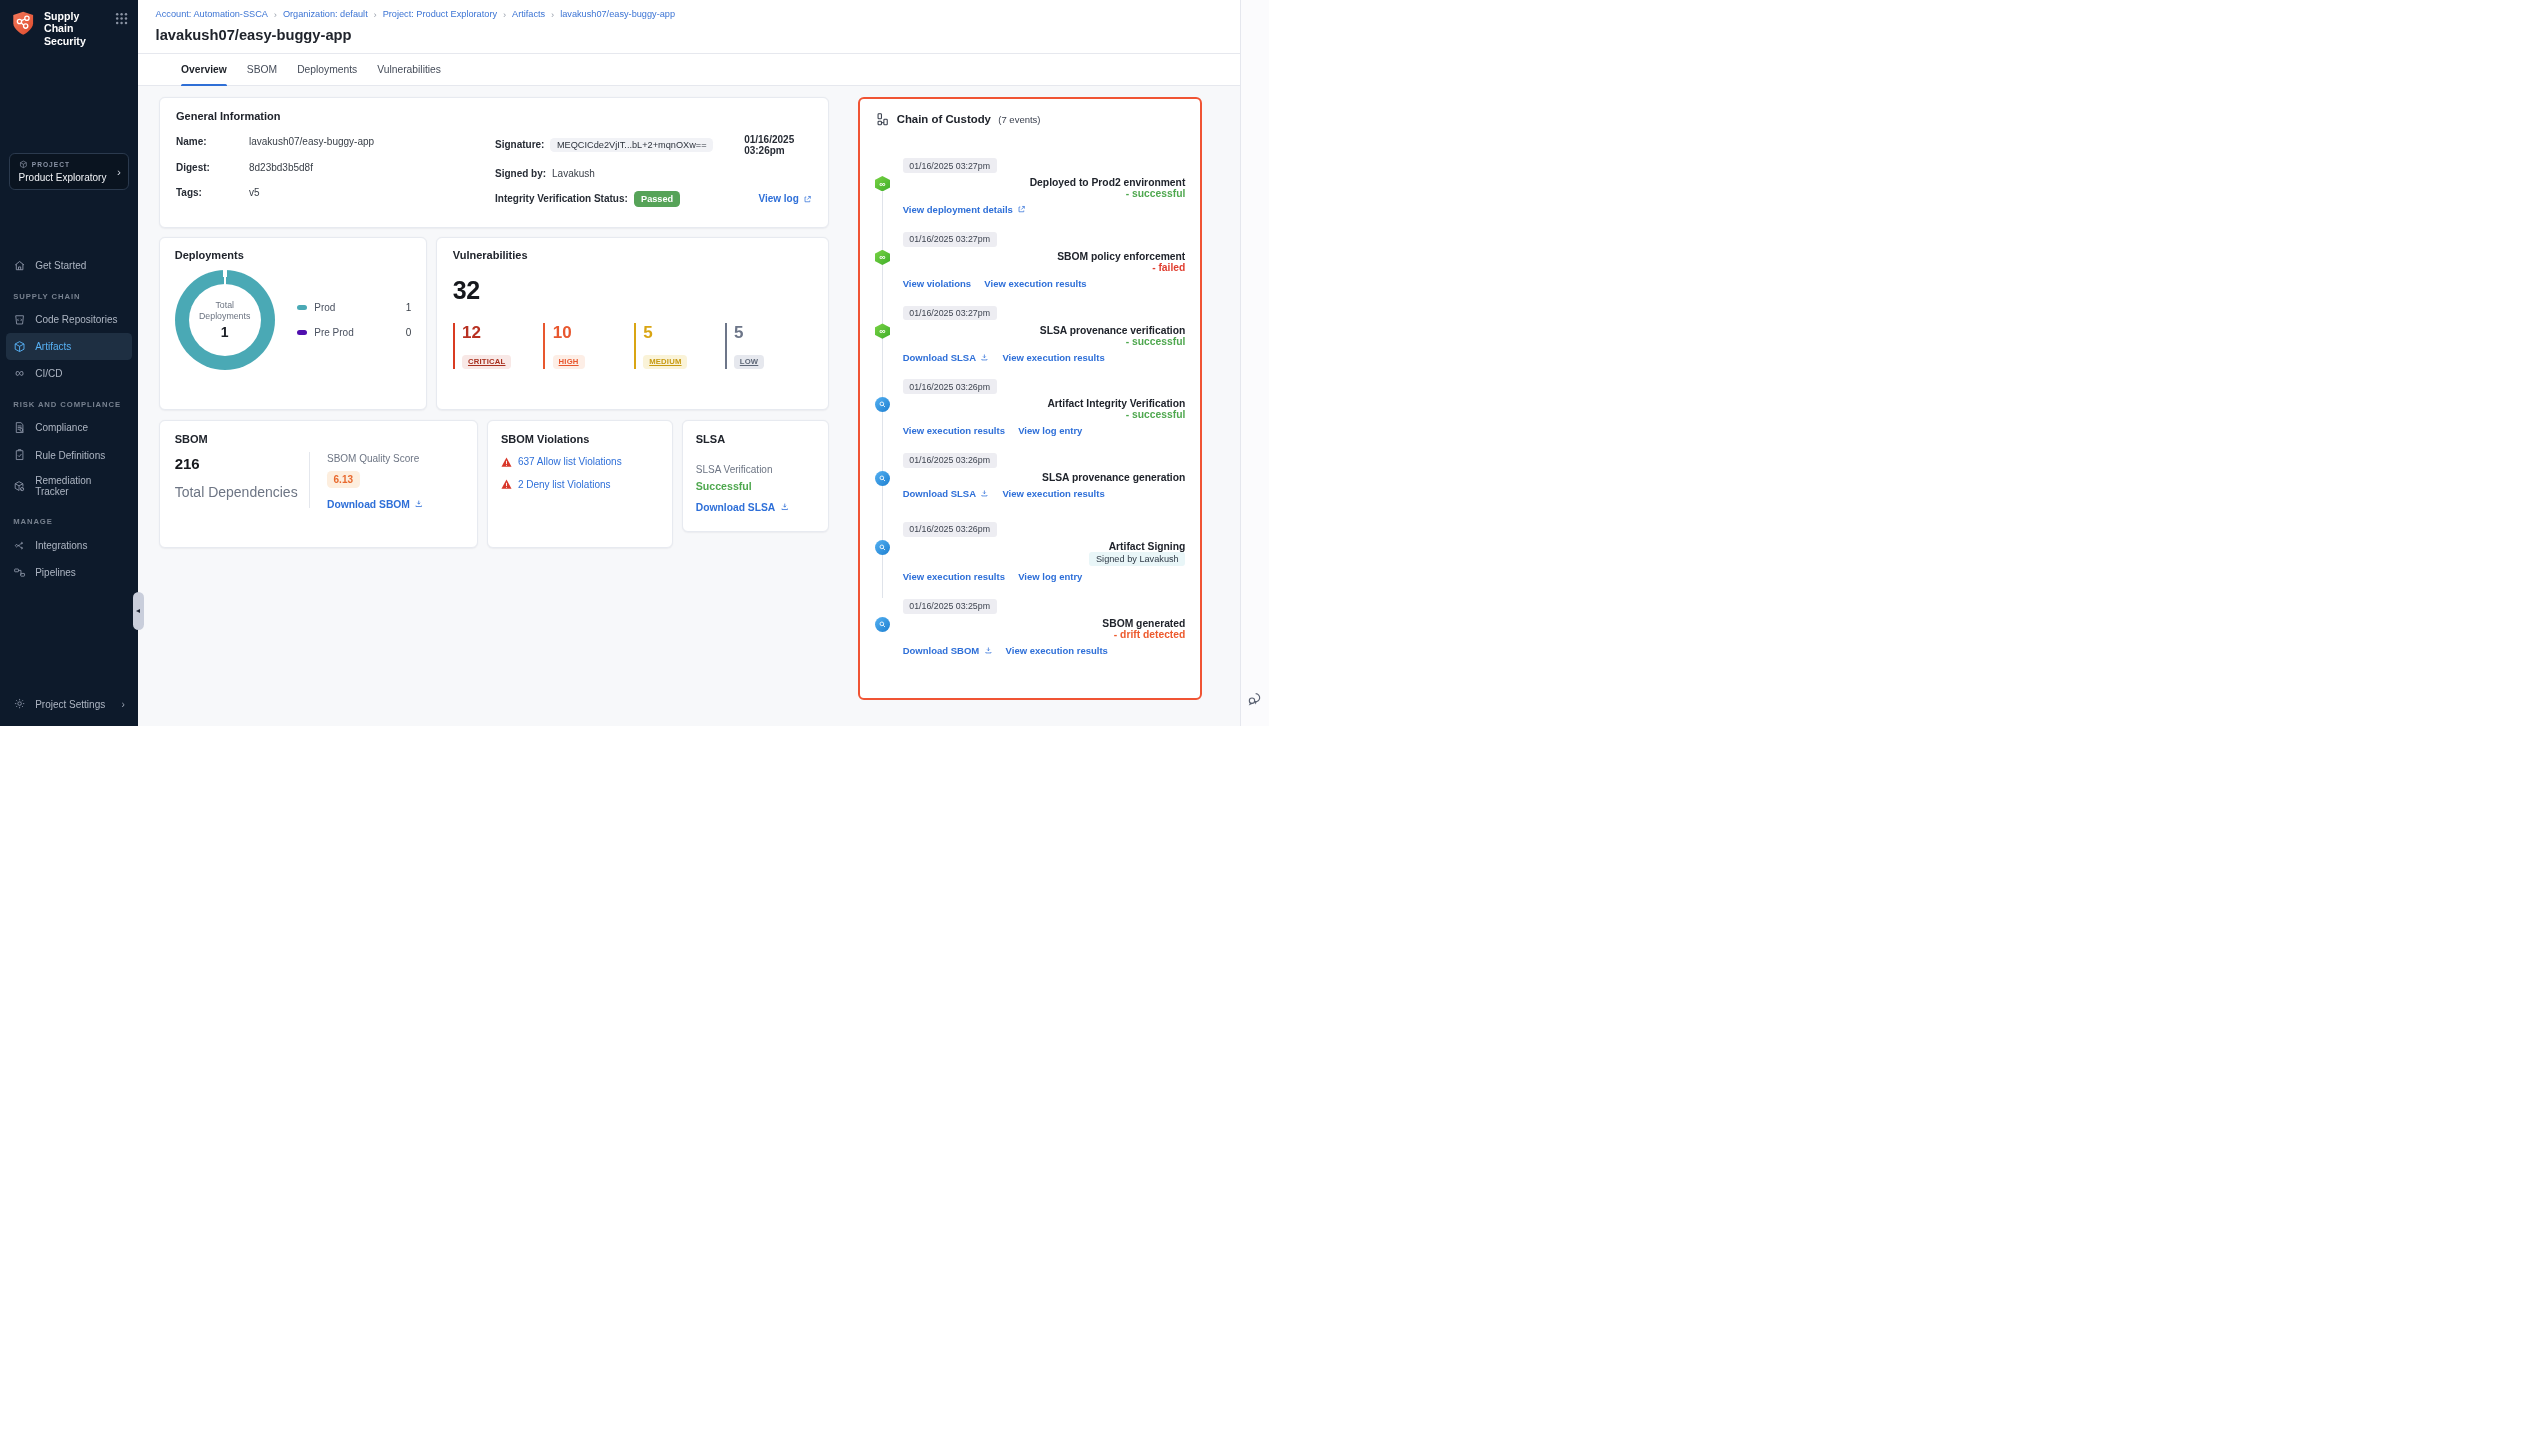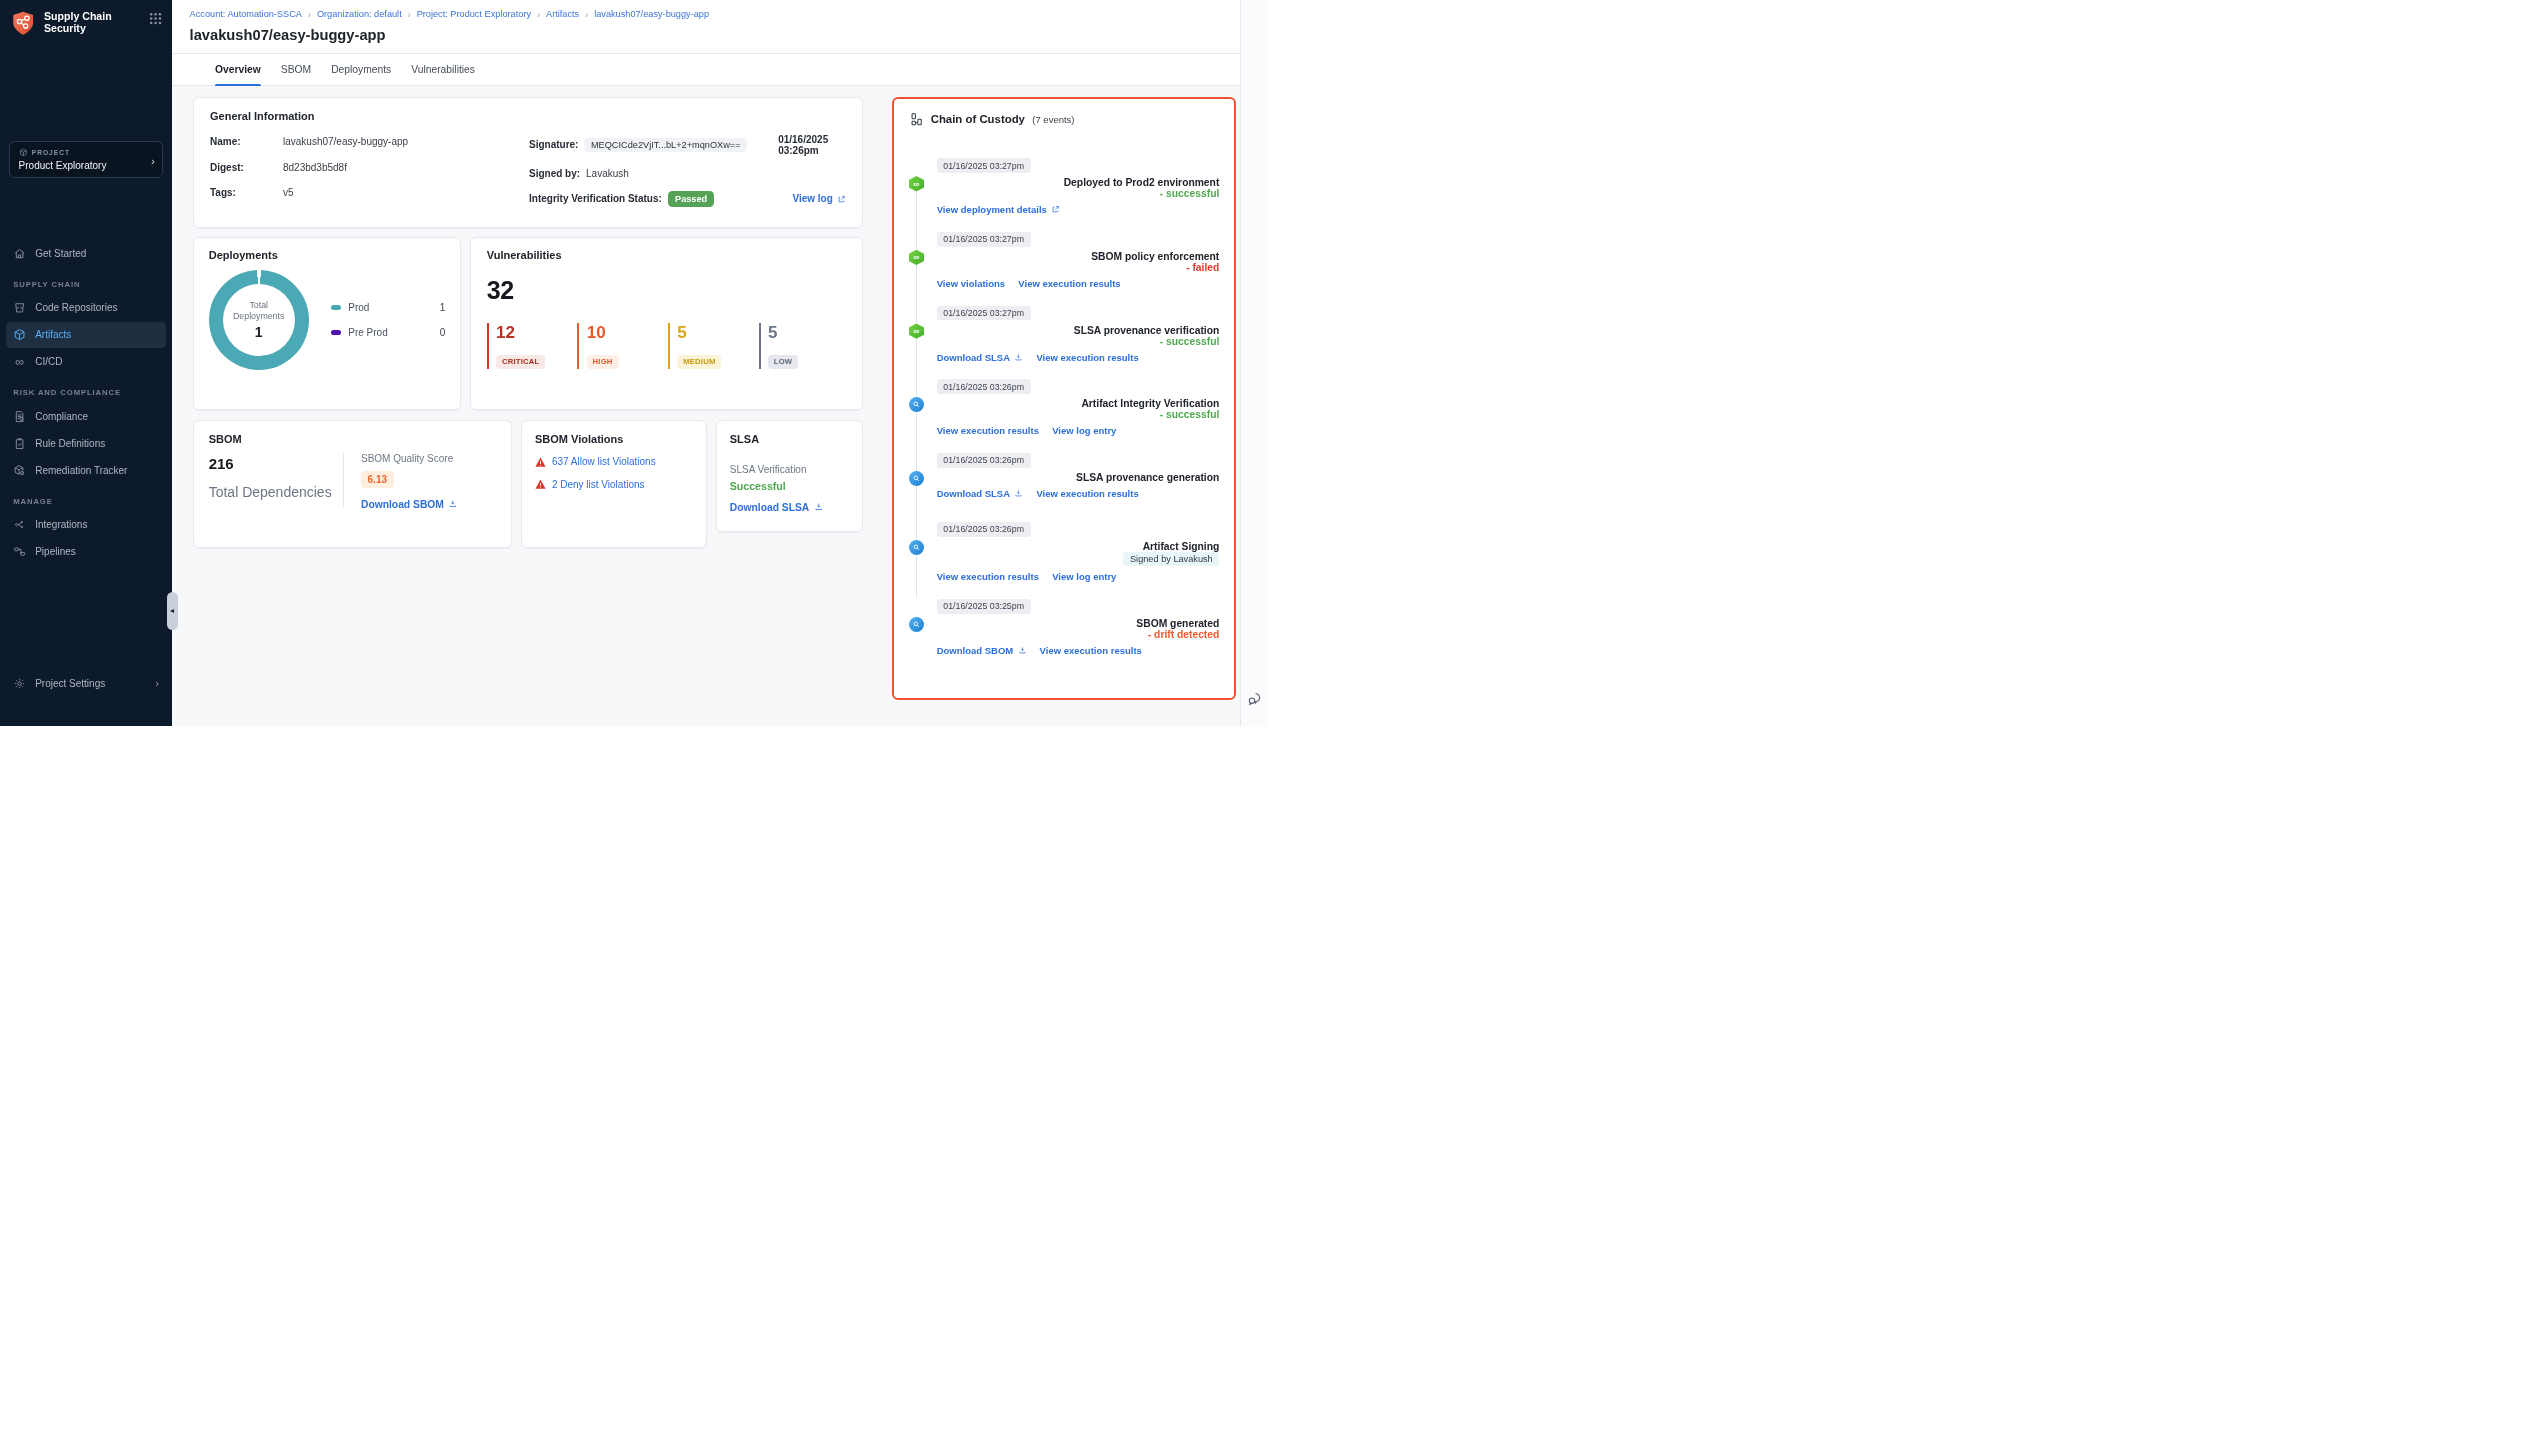--- a/index.html
+++ b/index.html
@@ -6,21 +6,21 @@
   html,body { margin:0; padding:0; }
   body {
     width:1269px; height:726px; overflow:hidden;
     font-family:"Liberation Sans", sans-serif;
     background:#ffffff; color:#20242c;
   }
   .app { display:flex; width:1269px; height:726px; }
 
   
   .sidebar {
-    width:172px; flex-shrink:0; background:#0d1a2b; color:#aeb6c3;
+    width:138px; flex-shrink:0; background:#0d1a2b; color:#aeb6c3;
     display:flex; flex-direction:column; position:relative;gap:44px;
   }
   .logo-row { display:flex; align-items:flex-start; gap:7.3px; padding:9.5px 10.3px 7.3px; }
   .logo-shield { width:26.4px; height:26.4px; flex-shrink:0; }
   .app-name { color:#fff; font-weight:700; font-size:10.6px; line-height:1.2; width:81px; }
   .grid-icon { margin-left:auto; margin-top:2.9px; color:#8a93a3; cursor:pointer; }
   .brand-line { height:2.2px; background:#f25b3f; }
 
   .project-pill {
     margin:10.3px 8.8px 4.4px; border:0.7px solid #2b3a4e; background:#0a1420;
@@ -104,21 +104,21 @@
   .legend-marker.prod { background:#4aa9b5; }
   .legend-marker.preprod { background:#4f0fae; }
   .legend-value { margin-left:auto; color:#3a4049; }
 
   
   .vuln-card { flex:1; height:173px; padding:11.7px 16px; }
   .vuln-total { font-size:25px; font-weight:800; color:#16181d; margin-top:14.7px; letter-spacing:-0.4px; }
   .sev-row { display:flex; gap:20.6px; margin-top:17.6px; }
   .sev { padding-left:7.3px; min-width:70px; height:46px; display:flex; flex-direction:column; justify-content:space-between; }
   .sev-num { font-size:17px; font-weight:700; }
-  .sev-badge { font-size:7.7px; font-weight:700; padding:2.2px 5.9px; border-radius:3.7px; width:max-content; letter-spacing:0.2px; }
+  .sev-badge { font-size:7.7px; font-weight:700; padding:2.2px 5.9px; border-radius:3.7px; width:max-content; letter-spacing:0.2px;text-decoration:underline; }
   .sev.critical { border-left:2.2px solid #d93b21; } .sev.critical .sev-num { color:#b83122; }
   .sev.critical .sev-badge { background:#f8e8e6; color:#a8301f; }
   .sev.high { border-left:2.2px solid #e8572e; } .sev.high .sev-num { color:#e8572e; }
   .sev.high .sev-badge { background:#fdeee6; color:#e8572e; }
   .sev.medium { border-left:2.2px solid #d9a513; } .sev.medium .sev-num { color:#d9a513; }
   .sev.medium .sev-badge { background:#faf3d8; color:#c79a10; }
   .sev.low { border-left:2.2px solid #6d7689; } .sev.low .sev-num { color:#6d7689; }
   .sev.low .sev-badge { background:#e6e8ee; color:#5f6878; }
 
   

